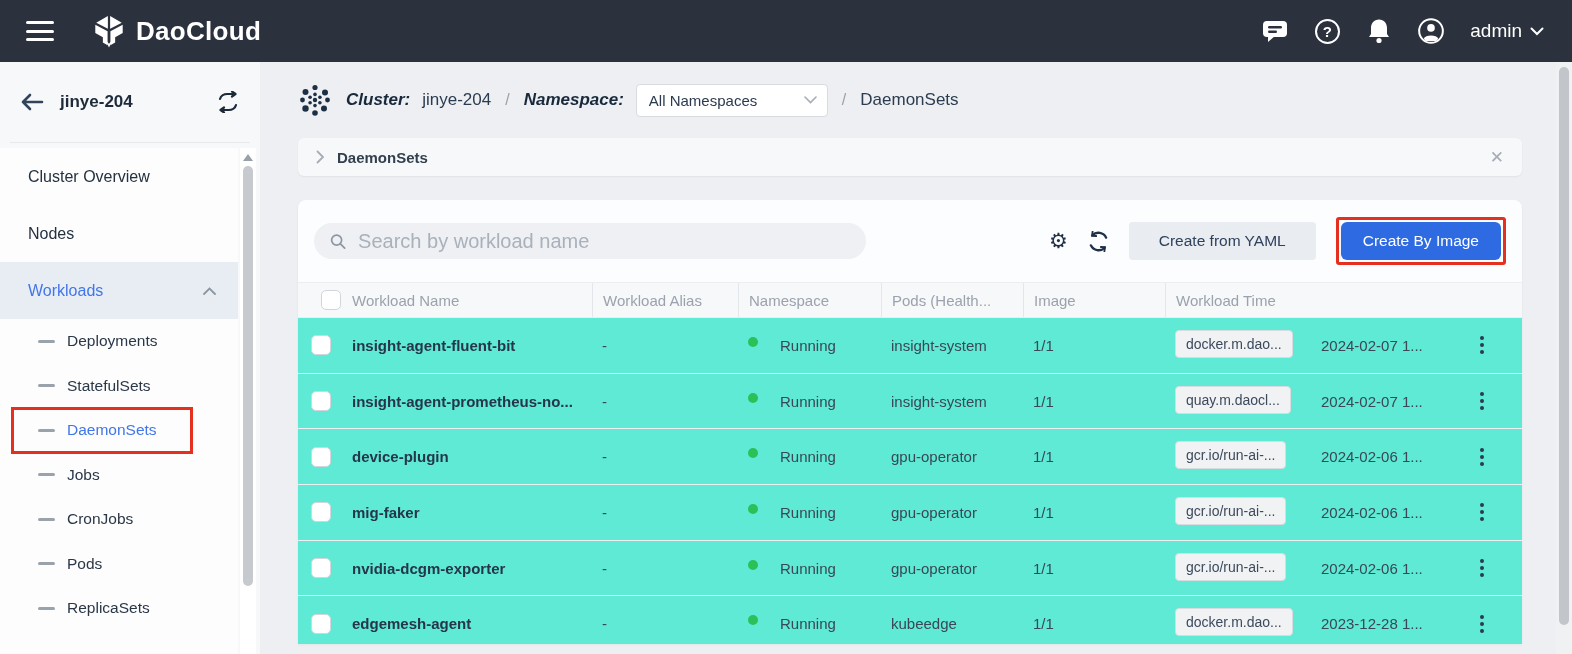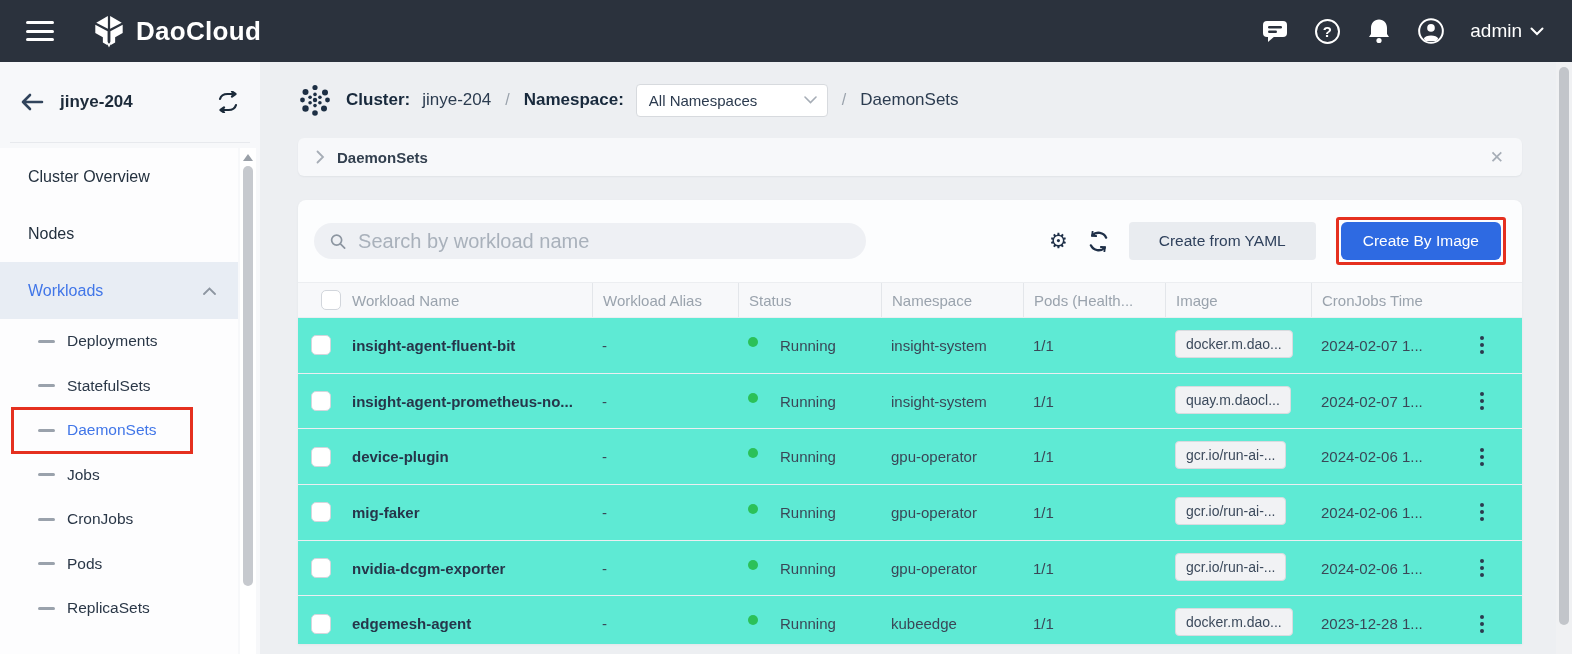--- a/index.html
+++ b/index.html
@@ -42,21 +42,21 @@
   .side-scroll { position:absolute; top:86px; right:4px; width:16px; bottom:0; background:#fff; }
   .side-scroll .arrow-up { position:absolute; top:6px; left:3px; width:0; height:0;
         border-left:5px solid transparent; border-right:5px solid transparent; border-bottom:7px solid #9aa0a8; }
   .side-scroll .thumb { position:absolute; top:18px; left:3px; width:10px; height:420px;
         background:#c6c9ce; border-radius:5px; }
 
   
   .main { position:absolute; left:260px; top:62px; width:1288px; height:592px; }
 
   .crumb-row { display:flex; align-items:center; height:76px; padding-left:38px; }
-  .crumb-label { font-size:17px; font-weight:bold; color:#18293c; }
+  .crumb-label { font-size:17px; font-weight:bold; color:#18293c;font-style:italic; }
   .crumb-value { font-size:17px; color:#2c3c50; margin-left:12px; }
   .crumb-sep { font-size:16px; color:#9aa2ac; margin:0 14px; }
   .ns-select { display:flex; align-items:center; width:192px; height:33px; background:#fff;
                border:1px solid #d7dade; border-radius:4px; padding:0 10px 0 12px; margin-left:12px; cursor:pointer; }
   .ns-select .ns-text { font-size:15px; color:#2b3a4e; }
   .ns-select svg { margin-left:auto; }
 
   .tab-bar { width:1224px; height:38px; margin-left:38px; background:#f7f8fa; border-radius:6px;
              box-shadow:0 1px 2px rgba(40,50,70,.06); display:flex; align-items:center; padding:0 18px; }
   .tab-title { font-size:15px; font-weight:600; color:#33404f; margin-left:12px; }
@@ -307,25 +307,24 @@
         </div>
       </div>
     </div>
 
     <div class="tbl-header">
       <div class="th cb">
           <div class="cb-box" style="margin-left:13px"></div>
         </div>
     <div class="th first">Workload Name</div>
         <div class="th">Workload Alias</div>
-        <div class="th">Status</div>
         <div class="th">Namespace</div>
         <div class="th">Pods (Health...</div>
         <div class="th">Image</div>
-        <div class="th">CronJobs Time</div>
+        <div class="th">Workload Time</div>
         <div class="th last"></div>
       </div>
 
     <div>
         <div class="tbl-row">
           <div>
             <div class="cb-box"></div>
           </div>
           <div class="cell name">insight-agent-fluent-bit</div>
           <div class="cell ">-</div>

